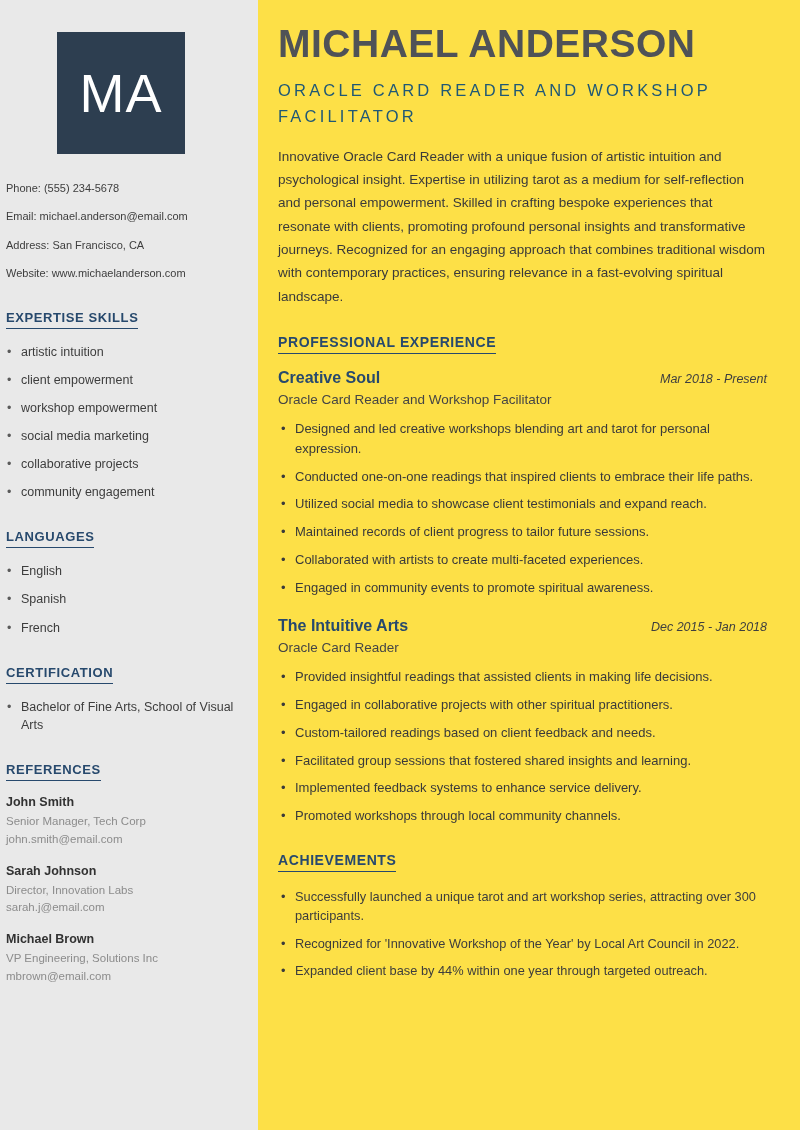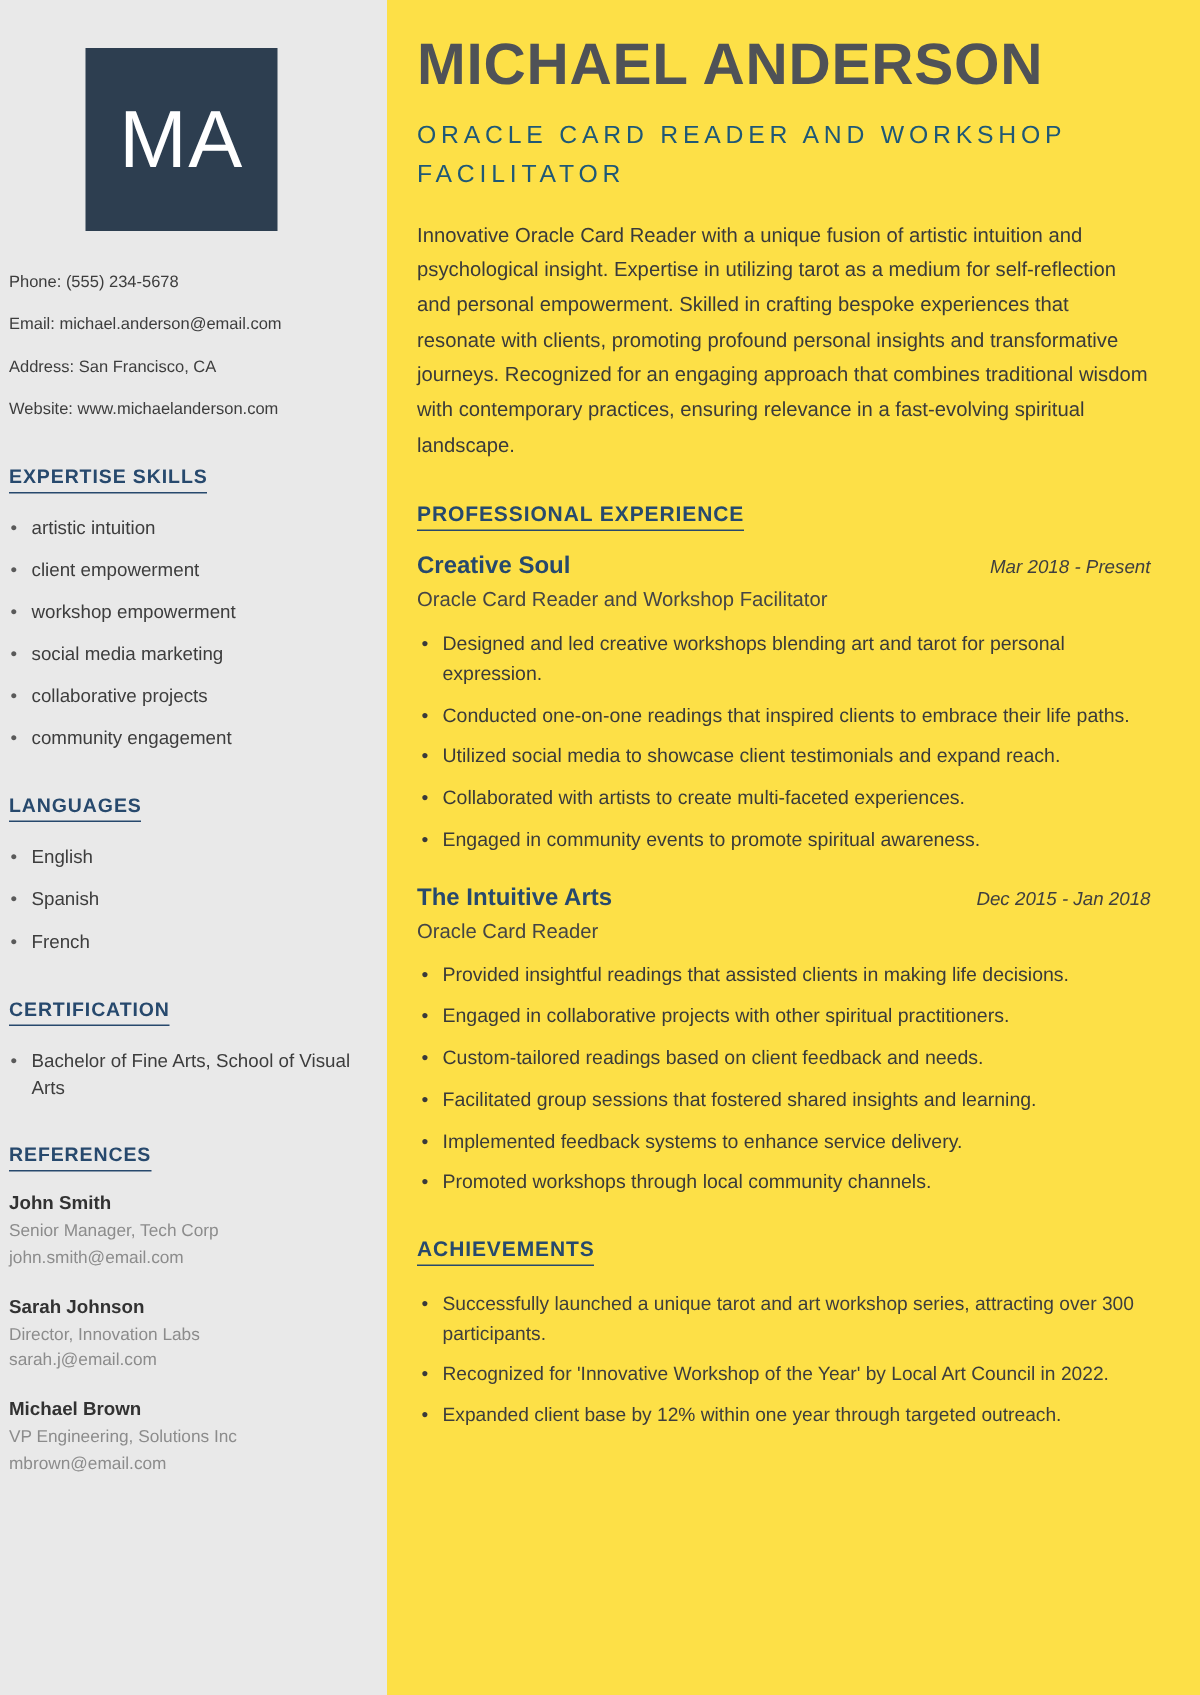--- a/index.html
+++ b/index.html
@@ -173,20 +173,21 @@
     <div class="job">
       <div class="job-header">
         <span class="company">Creative Soul</span>
         <span class="dates">Mar 2018 - Present</span>
       </div>
       <div class="role">Oracle Card Reader and Workshop Facilitator</div>
       <ul class="bullets">
         <li>Designed and led creative workshops blending art and tarot for personal expression.</li>
         <li>Conducted one-on-one readings that inspired clients to embrace their life paths.</li>
         <li>Utilized social media to showcase client testimonials and expand reach.</li>
+        <li>Maintained records of client progress to tailor future sessions.</li>
         <li>Collaborated with artists to create multi-faceted experiences.</li>
         <li>Engaged in community events to promote spiritual awareness.</li>
       </ul>
     </div>
 
     <div class="job">
       <div class="job-header">
         <span class="company">The Intuitive Arts</span>
         <span class="dates">Dec 2015 - Jan 2018</span>
       </div>
@@ -200,17 +201,17 @@
         <li>Promoted workshops through local community channels.</li>
       </ul>
     </div>
 
     <h2 class="section-heading">
       <span>ACHIEVEMENTS</span>
     </h2>
     <ul class="bullets achv">
       <li>Successfully launched a unique tarot and art workshop series, attracting over 300 participants.</li>
       <li>Recognized for 'Innovative Workshop of the Year' by Local Art Council in 2022.</li>
-      <li>Expanded client base by 12% within one year through targeted outreach.</li>
+      <li>Expanded client base by 44% within one year through targeted outreach.</li>
     </ul>
 
   </main>
 </div>
 
 </body></html>

